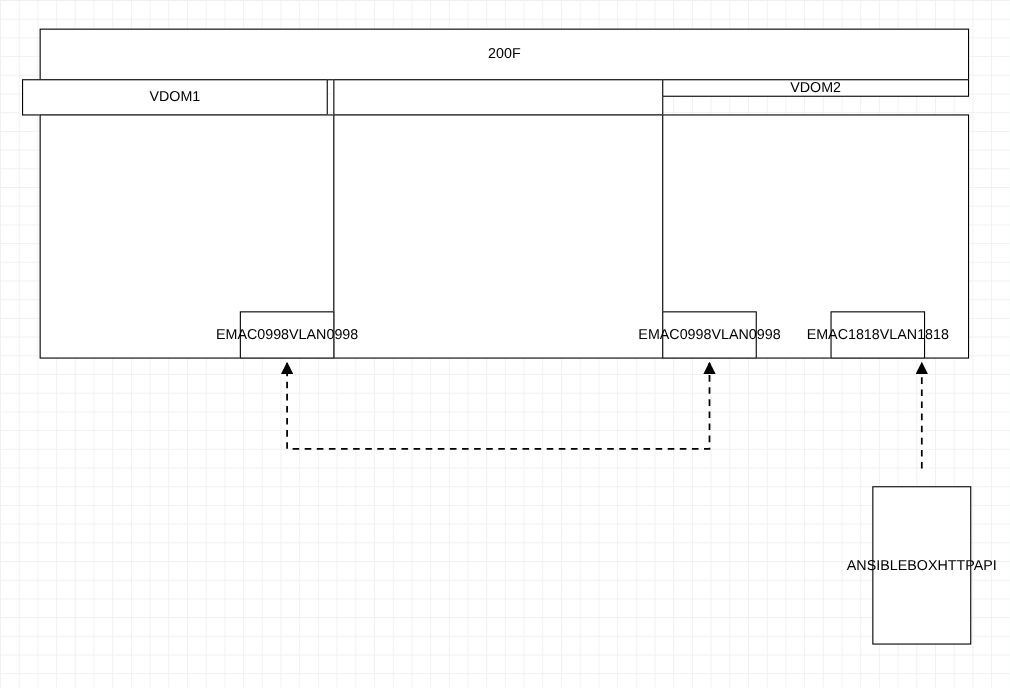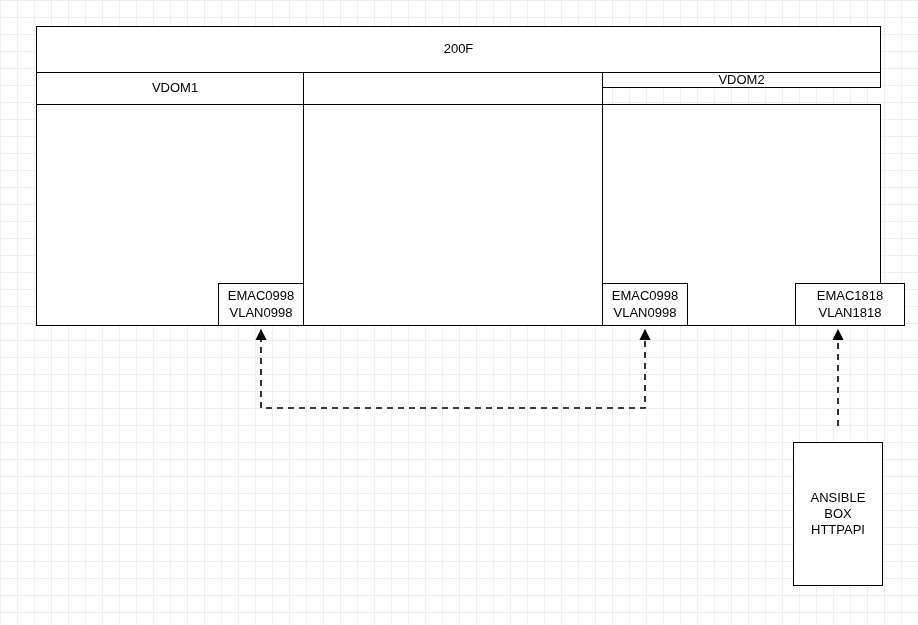--- a/index.html
+++ b/index.html
@@ -25,38 +25,38 @@
     background:#fff;
     border:1px solid #000;
     display:flex;
     align-items:center;
     justify-content:center;
     text-align:left;
     box-sizing:border-box;
     z-index:2;
     line-height:1.25;
   }
-  .node.multi{flex-direction:column}
+  .node.multi{flex-direction:row}
   svg.connectors{
     position:absolute;inset:0;
     width:918px;height:625px;
     z-index:1;
     pointer-events:none;
   }
 </style>
 </head>
 <body>
 
 <div class="grid-bg"></div>
 
 <div class="node" style="left:36px;top:26px;width:845px;height:47px">
   <span>200F</span>
 </div>
 
-<div class="node" style="left:36px;top:72px;width:278px;height:33px">
+<div class="node" style="left:20px;top:72px;width:278px;height:33px">
   <span>VDOM1</span>
 </div>
 
 <div class="node" style="left:303px;top:72px;width:300px;height:33px"></div>
 
 <div class="node" style="left:602px;top:72px;width:279px;height:16px">
   <span>VDOM2</span>
 </div>
 
 <div class="node" style="left:36px;top:104px;width:268px;height:222px"></div>
@@ -68,21 +68,21 @@
 <div class="node multi" style="left:218px;top:283px;width:86px;height:43px">
   <span>EMAC0998</span>
   <span>VLAN0998</span>
 </div>
 
 <div class="node multi" style="left:602px;top:283px;width:86px;height:43px">
   <span>EMAC0998</span>
   <span>VLAN0998</span>
 </div>
 
-<div class="node multi" style="left:795px;top:283px;width:110px;height:43px">
+<div class="node multi" style="left:755px;top:283px;width:86px;height:43px">
   <span>EMAC1818</span>
   <span>VLAN1818</span>
 </div>
 
 <div class="node multi" style="left:793px;top:442px;width:90px;height:144px">
   <span>ANSIBLE</span>
   <span>BOX</span>
   <span>HTTPAPI</span>
 </div>
 

